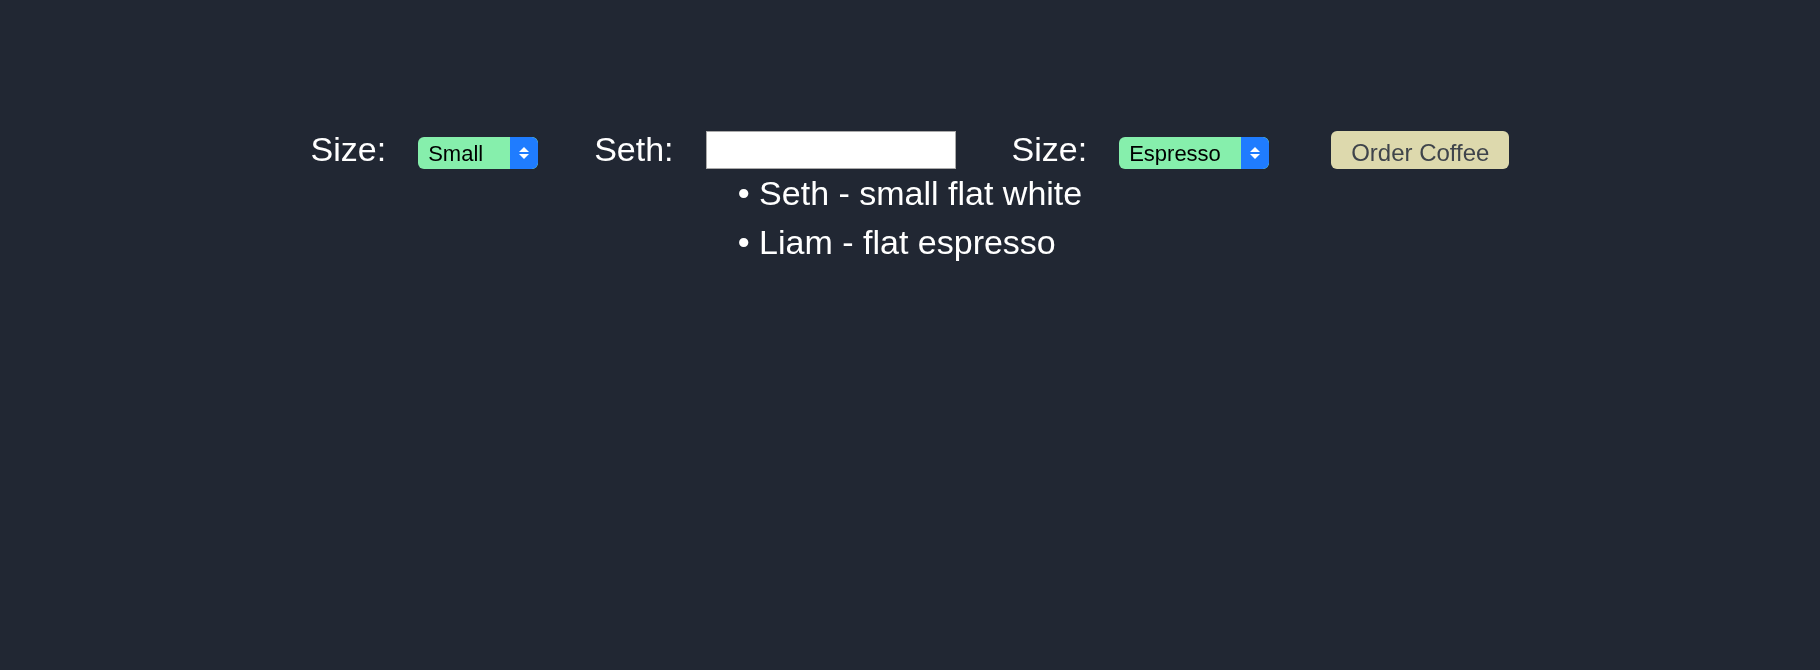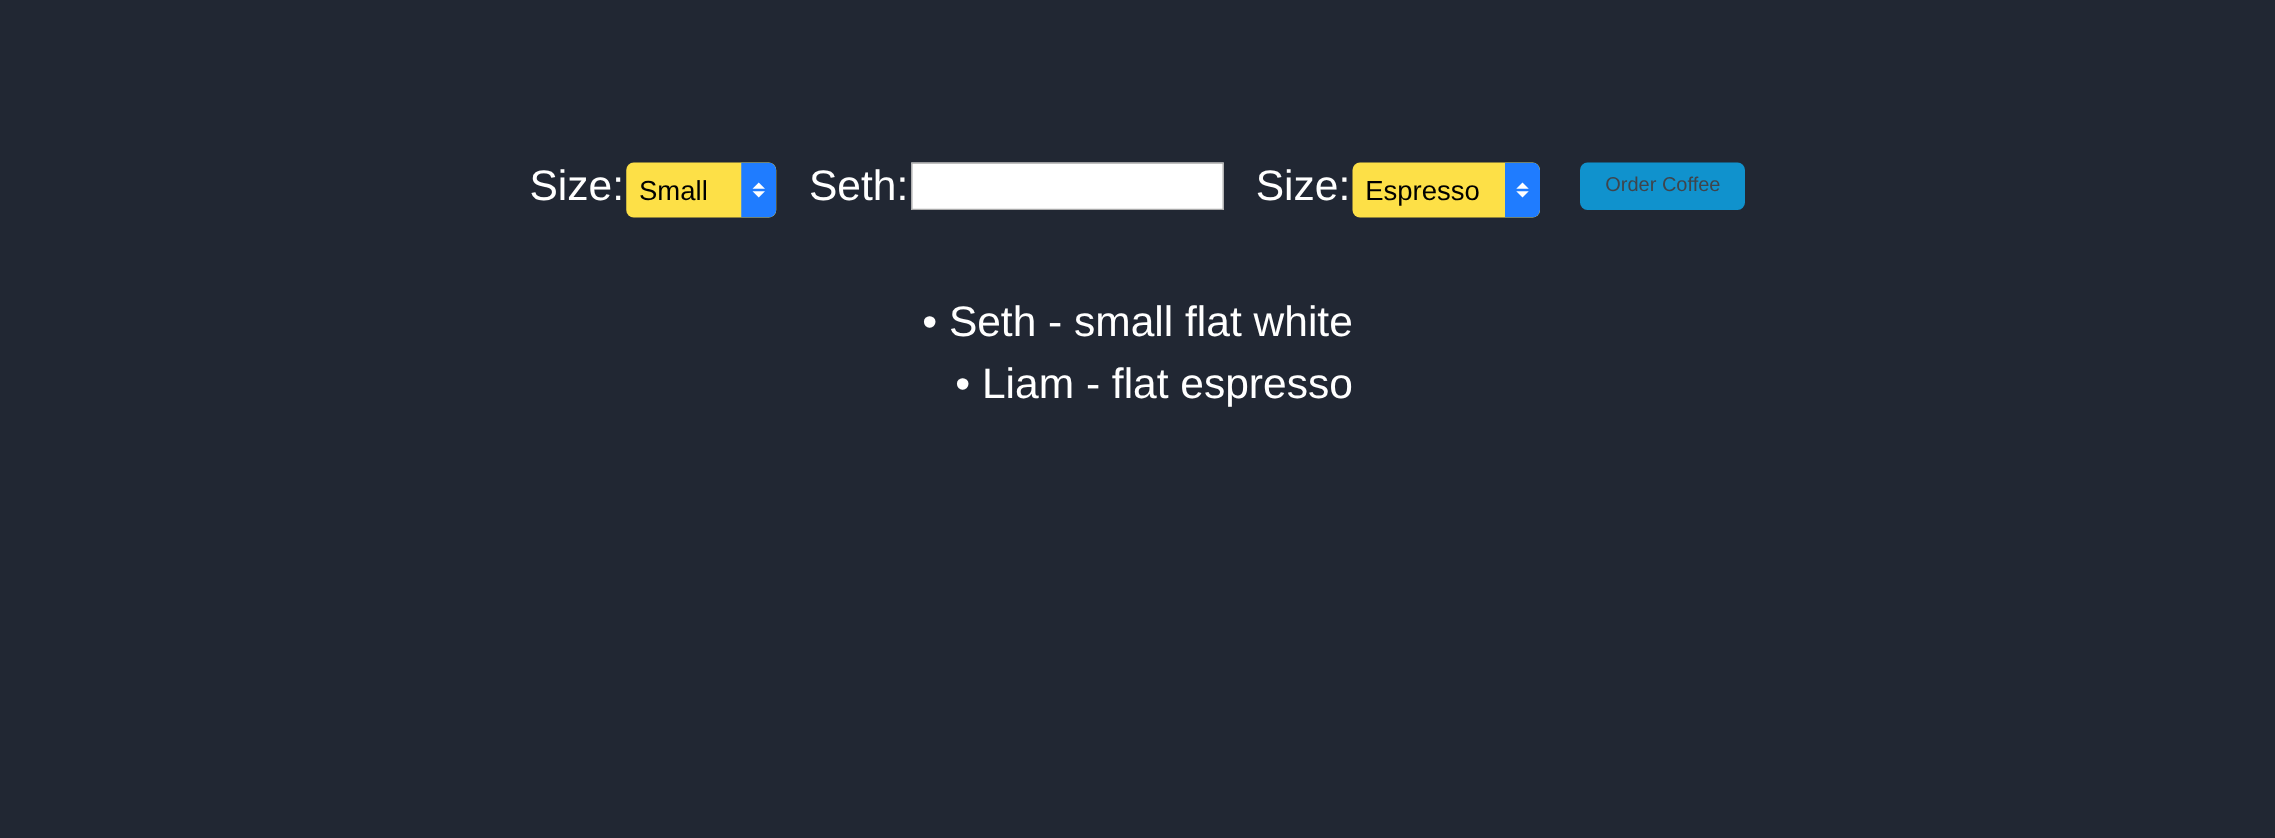--- a/index.html
+++ b/index.html
@@ -10,37 +10,36 @@
     body {
       background-color: #212733;
       font-family: -apple-system, BlinkMacSystemFont, "Segoe UI", Helvetica, Arial, sans-serif;
       color: #ffffff;
       width: 1820px;
       height: 670px;
       padding-top: 130px;
     }
     .form-row {
       display: flex;
-      align-items: flex-start;
+      align-items: flex-end;
       justify-content: center;
-      gap: 2px;
-      margin-bottom: 60px;
+      gap: 32px;
     }
     .form-label {
       font-size: 34px;
       color: #ffffff;
       font-weight: 400;
     }
     .select-wrap {
       position: relative;
       display: inline-flex;
       align-items: center;
-      background: #fde047;
+      background: #86efac;
       border-radius: 6px;
-      height: 44px;
+      height: 32px;
       overflow: hidden;
     }
     .select-wrap select {
       appearance: none;
       -webkit-appearance: none;
       border: none;
       background: transparent;
       font-size: 22px;
       padding: 4px 36px 4px 10px;
       color: #000;
@@ -80,38 +79,38 @@
     input[type="text"] {
       width: 250px;
       height: 38px;
       background: #ffffff;
       border: 1px solid #aaa;
       font-size: 20px;
       padding: 4px 8px;
       color: #000;
     }
     .btn {
-      background: #0ea5e9;
+      background: #fef9c3;
       color: #454a50;
       border: none;
       border-radius: 6px;
-      font-size: 16px;
+      font-size: 24px;
       padding: 8px 20px;
       height: 38px;
       cursor: default;
       opacity: 0.85;
       margin-left: 30px;
     }
     .orders {
       display: flex;
       justify-content: center;
     }
     .orders ul {
       list-style: none;
-      text-align: right;
+      text-align: left;
     }
     .orders li {
       font-size: 34px;
       color: #ffffff;
       line-height: 1.45;
     }
     .orders li::before {
       content: "•  ";
     }
     .gap-large { margin-left: 24px; }

